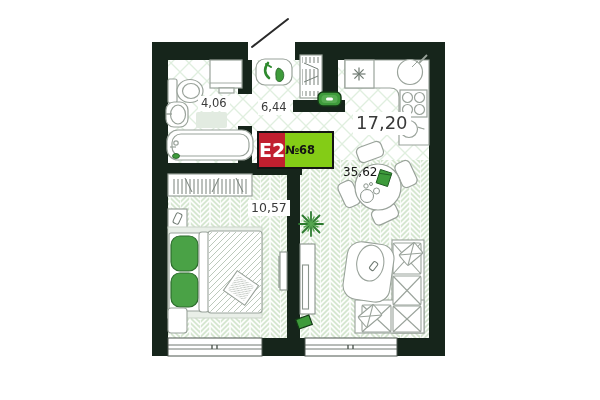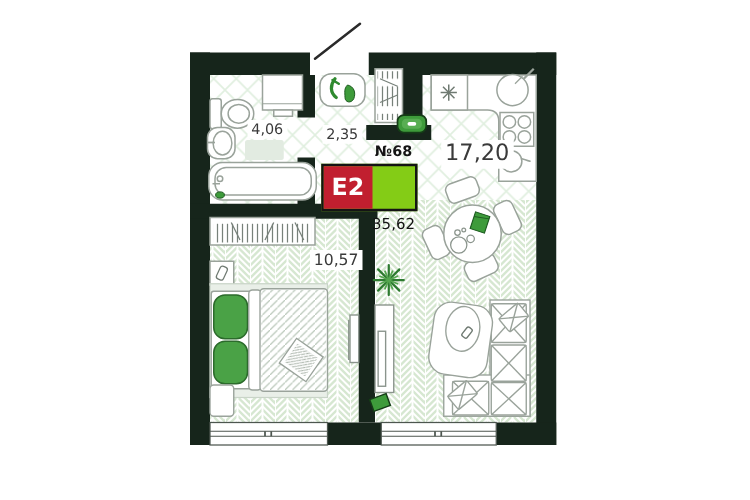--- a/index.html
+++ b/index.html
@@ -5,22 +5,22 @@
   html,body{margin:0;padding:0;background:#fff;}
   .canvas{position:relative;width:532px;height:400px;background:#ffffff;overflow:hidden;
           font-family:"DejaVu Sans","Liberation Sans",sans-serif;}
   .plan-svg{position:absolute;left:0;top:0;}
   .area-chip{position:absolute;background:#ffffff;color:#3a3a3a;font-size:11.5px;
              padding:1px 3px;line-height:1.15;white-space:nowrap;}
   .unit-badge{position:absolute;left:257px;top:131px;width:77px;height:38px;
               border:2px solid #141414;display:flex;box-sizing:border-box;background:#84cc16;}
   .unit-badge .red-cell{width:39px;background:#c11f2f;color:#ffffff;display:flex;
               align-items:center;justify-content:center;font-size:19px;font-weight:bold;}
-  .unit-badge .white-cell{flex:1;display:flex;flex-direction:column;align-items:center;
-              justify-content:center;color:#141414;}
+  .unit-badge .white-cell{flex:1;display:flex;flex-direction:row;align-items:center;
+              justify-content:center;color:#141414;gap:28px;}
   .unit-badge .num{font-size:11.5px;font-weight:bold;}
   .unit-badge .area{font-size:12px;margin-top:44px;}
 </style>
 </head>
 <body>
 
 <div class="canvas">
 
 <svg class="plan-svg" width="600" height="400" viewBox="0 0 600 400">
   <defs>
@@ -304,21 +304,21 @@
       <rect x="-24" y="-29" width="47" height="58" rx="14"></rect>
       <ellipse cx="0" cy="-9" rx="13.5" ry="18"></ellipse>
       <g transform="rotate(30)">
             <rect x="-2.5" y="-12" width="5" height="9" rx="1.5" stroke="#6f7a72"></rect>
           </g>
     </g>
   </g>
 </svg>
 
 <div class="area-chip" style="left:198px;top:96px;">4,06</div>
-<div class="area-chip" style="left:258px;top:100px;">2,35</div>
+<div class="area-chip" style="left:258px;top:100px;">6,44</div>
 <div class="area-chip" style="left:353px;top:112px;font-size:18px;">17,20</div>
 <div class="area-chip" style="left:248px;top:200px;font-size:12.5px;">10,57</div>
 
 <div class="unit-badge">
   <div class="red-cell">E2</div>
   <div class="white-cell">
     <div class="num">№68</div>
     <div class="area">35,62</div>
   </div>
 </div>

